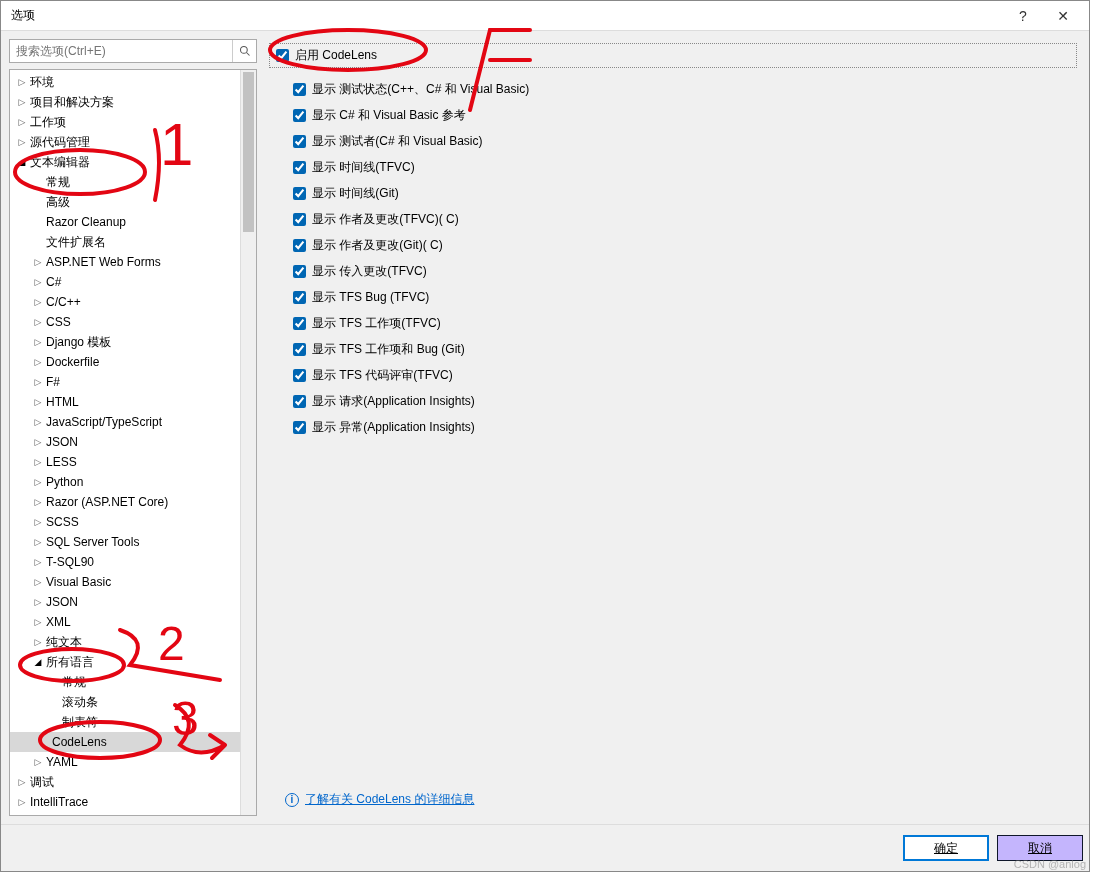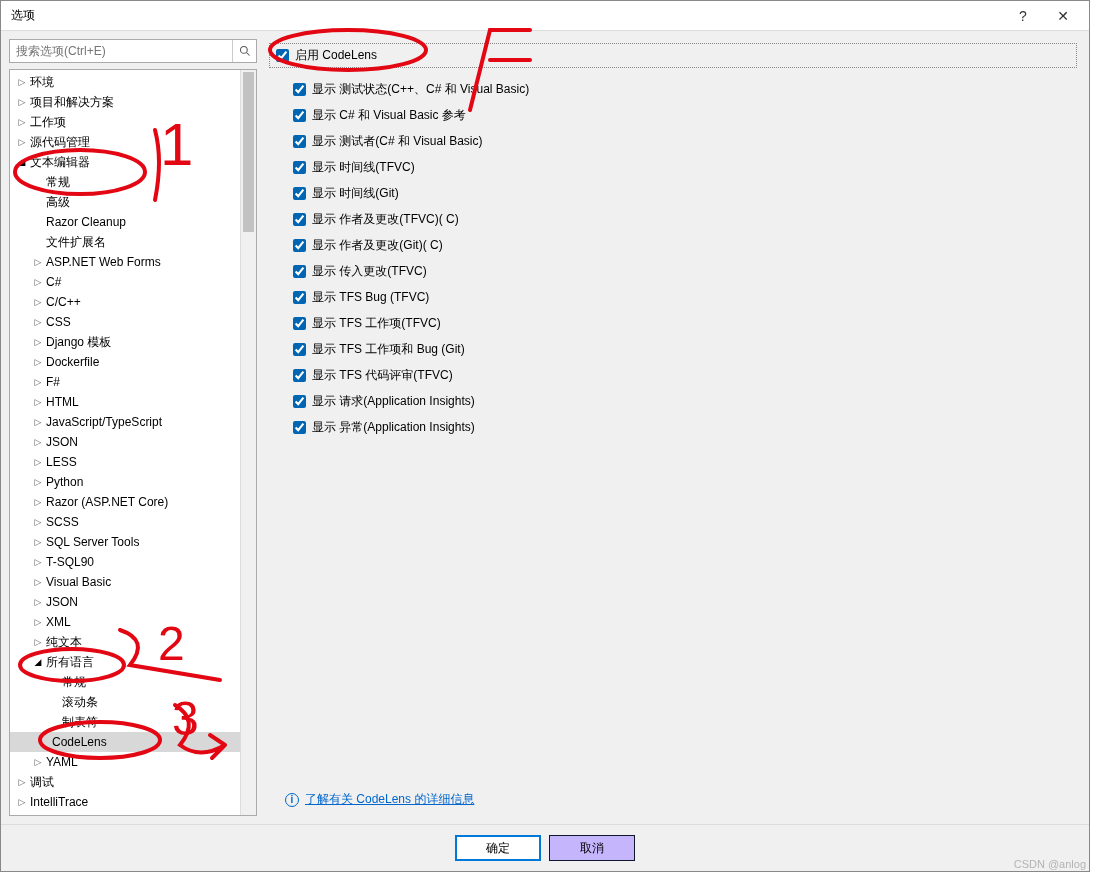--- a/index.html
+++ b/index.html
@@ -141,24 +141,25 @@
 }
 .info-icon {
   width: 14px; height: 14px; border-radius: 50%;
   border: 1.5px solid #0066cc; color: #0066cc;
   display: flex; align-items: center; justify-content: center;
   font-size: 10px; font-weight: bold;
 }
 .link-row a { color: #0066cc; }
 .footer {
   display: flex;
-  justify-content: center;
+  justify-content: flex-end;
   gap: 8px;
-  padding: 10px 26px;
+  padding: 10px 6px;
   border-top: 1px solid #ddd;
+  text-decoration: underline;
 }
 .footer button {
   width: 86px; height: 26px;
   border: 1px solid #0f172a;
   background: #c4b5fd;
   font-size: 12px;
 }
 .footer button.primary { border: 2px solid #0078d7; background: #fff; }
 .watermark {
   position: absolute;

